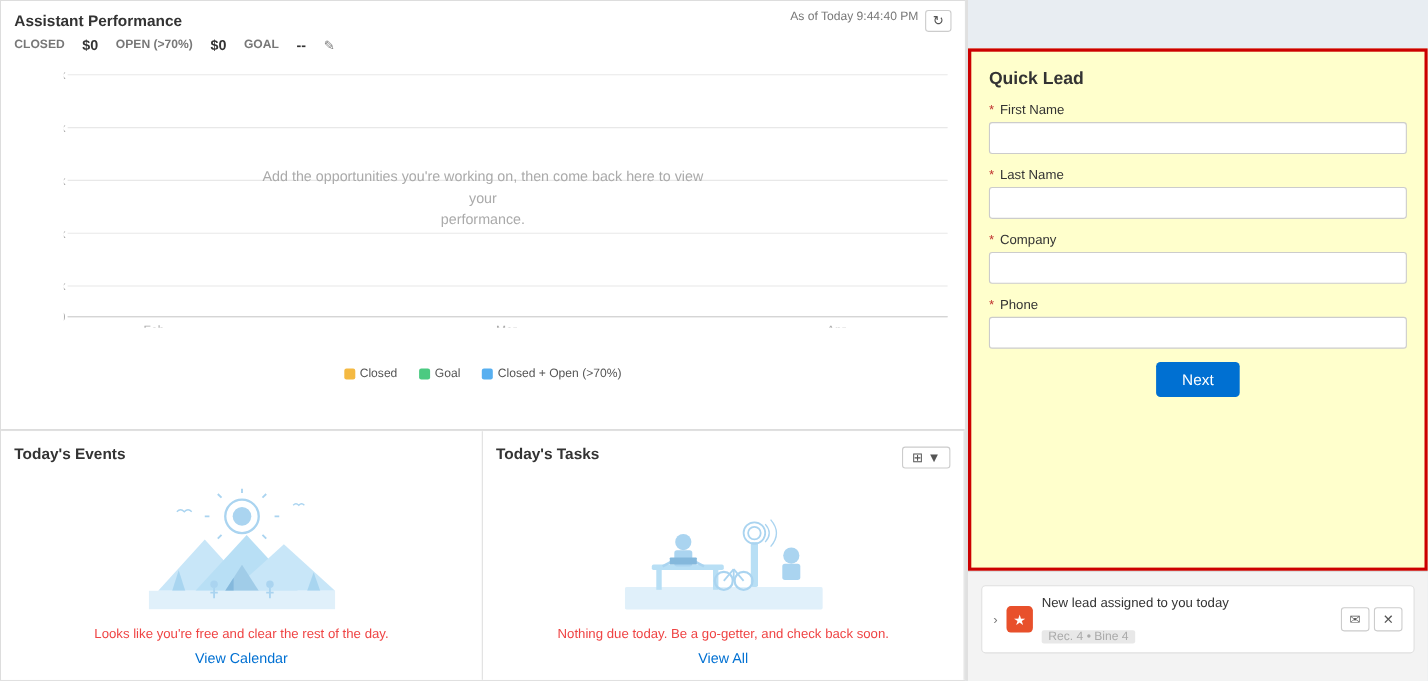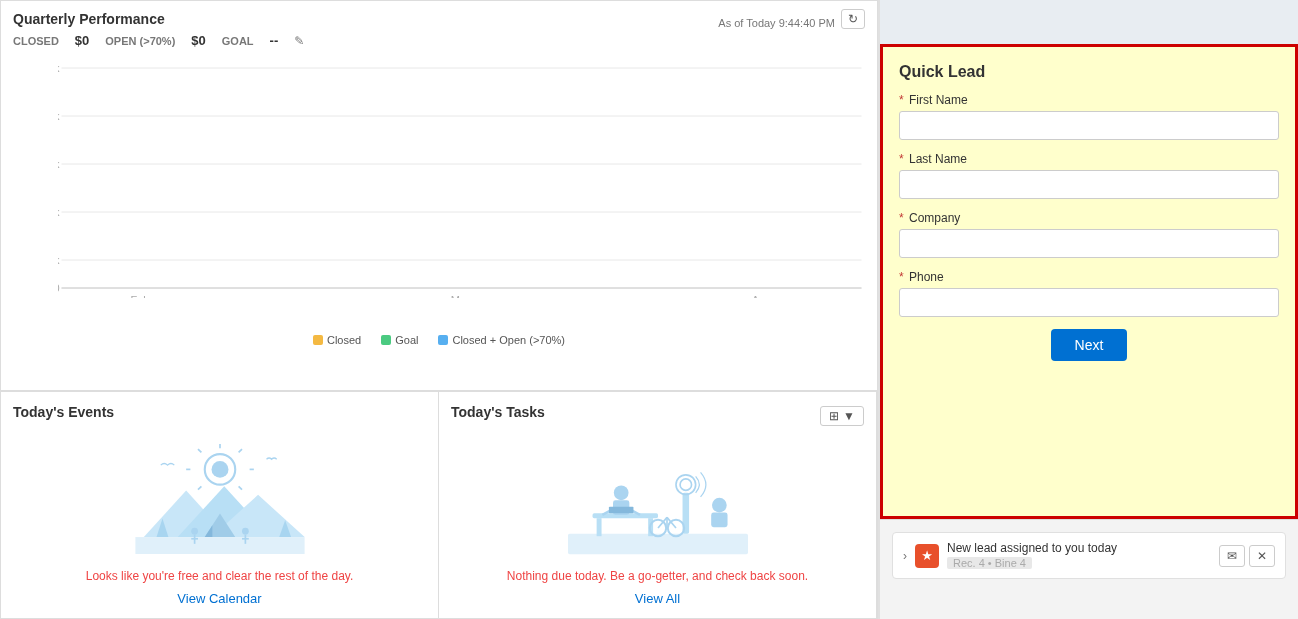--- a/index.html
+++ b/index.html
@@ -29,21 +29,21 @@
     }
     .quarterly-title {
       font-size: 14px;
       font-weight: 600;
       color: #333;
     }
     .quarterly-timestamp {
       font-size: 11px;
       color: #777;
       display: flex;
-      align-items: flex-end;
+      align-items: flex-start;
       gap: 6px;
     }
     .refresh-btn {
       background: none;
       border: 1px solid #ccc;
       border-radius: 3px;
       padding: 2px 6px;
       cursor: pointer;
       font-size: 12px;
       color: #555;
@@ -250,21 +250,21 @@
       font-size: 12px;
       color: #333;
     }
     .assistant-sub {
       font-size: 11px;
       color: #aaa;
       background: #e8e8e8;
       border-radius: 2px;
       display: inline-block;
       padding: 0 6px;
-      margin-top: 2px;
+      margin-top: 18px;
     }
     .assistant-actions {
       display: flex;
       gap: 4px;
     }
     .action-btn-small {
       background: none;
       border: 1px solid #ccc;
       border-radius: 3px;
       padding: 3px 7px;
@@ -276,21 +276,21 @@
     
     .illus-svg { width: 180px; height: 110px; }
   </style>
 </head>
 <body>
 
 <div class="left-panel">
 
   <div class="quarterly-section">
     <div class="quarterly-header">
-      <span class="quarterly-title">Quarterly Performance</span>
+      <span class="quarterly-title">Assistant Performance</span>
       <div class="quarterly-timestamp">
         <span>As of Today 9:44:40 PM</span>
         <button class="refresh-btn">
           <span>↻</span>
         </button>
       </div>
     </div>
     <div class="stats-row">
       <span class="stat-label">CLOSED</span>
       <span class="stat-value">$0</span>
@@ -316,20 +316,24 @@
         <text x="-2" y="110" font-size="11" fill="#aaa" text-anchor="end">300k</text>
         <text x="-2" y="158" font-size="11" fill="#aaa" text-anchor="end">200k</text>
         <text x="-2" y="206" font-size="11" fill="#aaa" text-anchor="end">100k</text>
         <text x="-2" y="234" font-size="11" fill="#aaa" text-anchor="end">0</text>
 
         <line x1="0" y1="230" x2="800" y2="230" stroke="#ccc" stroke-width="1"></line>
         <text x="80" y="246" font-size="11" fill="#aaa" text-anchor="middle">Feb.</text>
         <text x="400" y="246" font-size="11" fill="#aaa" text-anchor="middle">Mar.</text>
         <text x="700" y="246" font-size="11" fill="#aaa" text-anchor="middle">Apr.</text>
       </svg>
+      <div class="chart-message">
+        <span>Add the opportunities you're working on, then come back here to view your</span><br>
+        <span>performance.</span>
+      </div>
     </div>
 
     <div class="chart-legend">
       <div class="legend-item">
         <div class="legend-dot" style="background:#f4b942;"></div>
         <span>Closed</span>
       </div>
       <div class="legend-item">
         <div class="legend-dot" style="background:#4bca81;"></div>
         <span>Goal</span>

